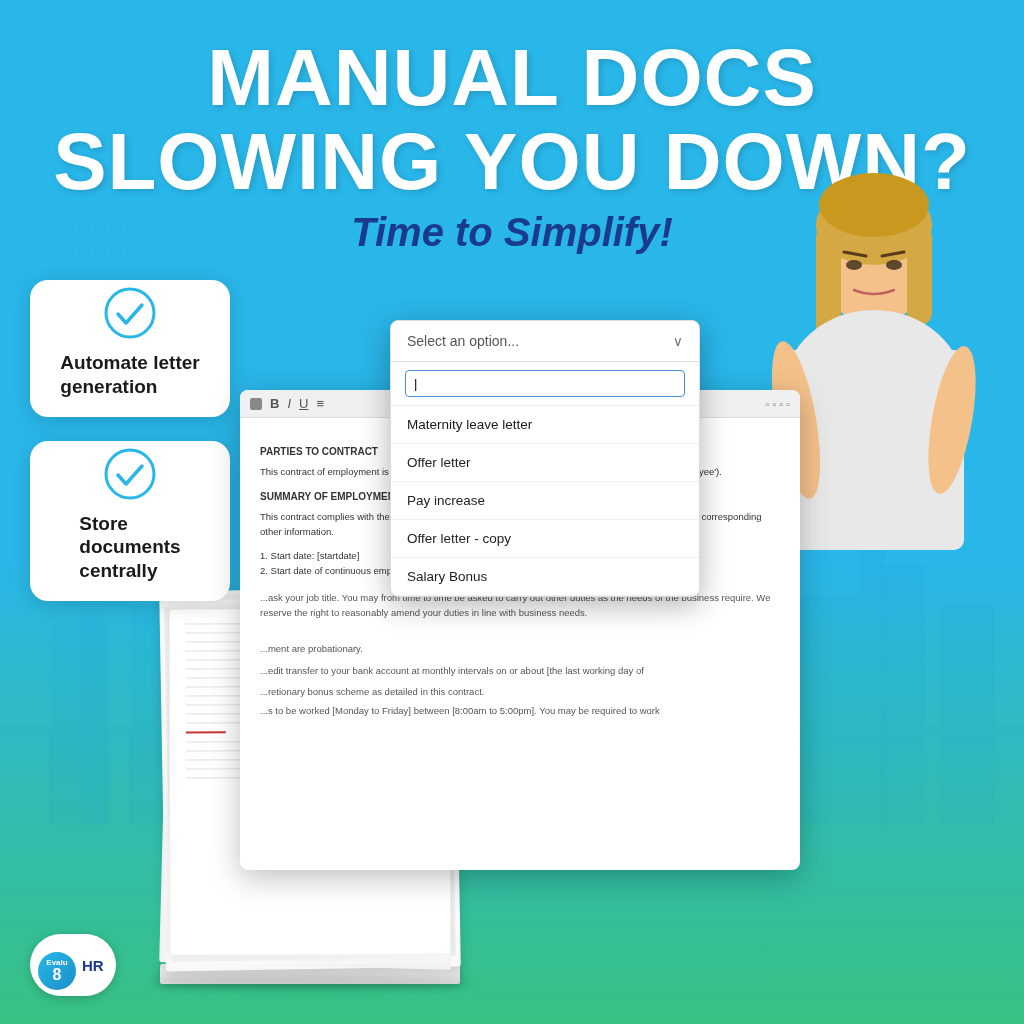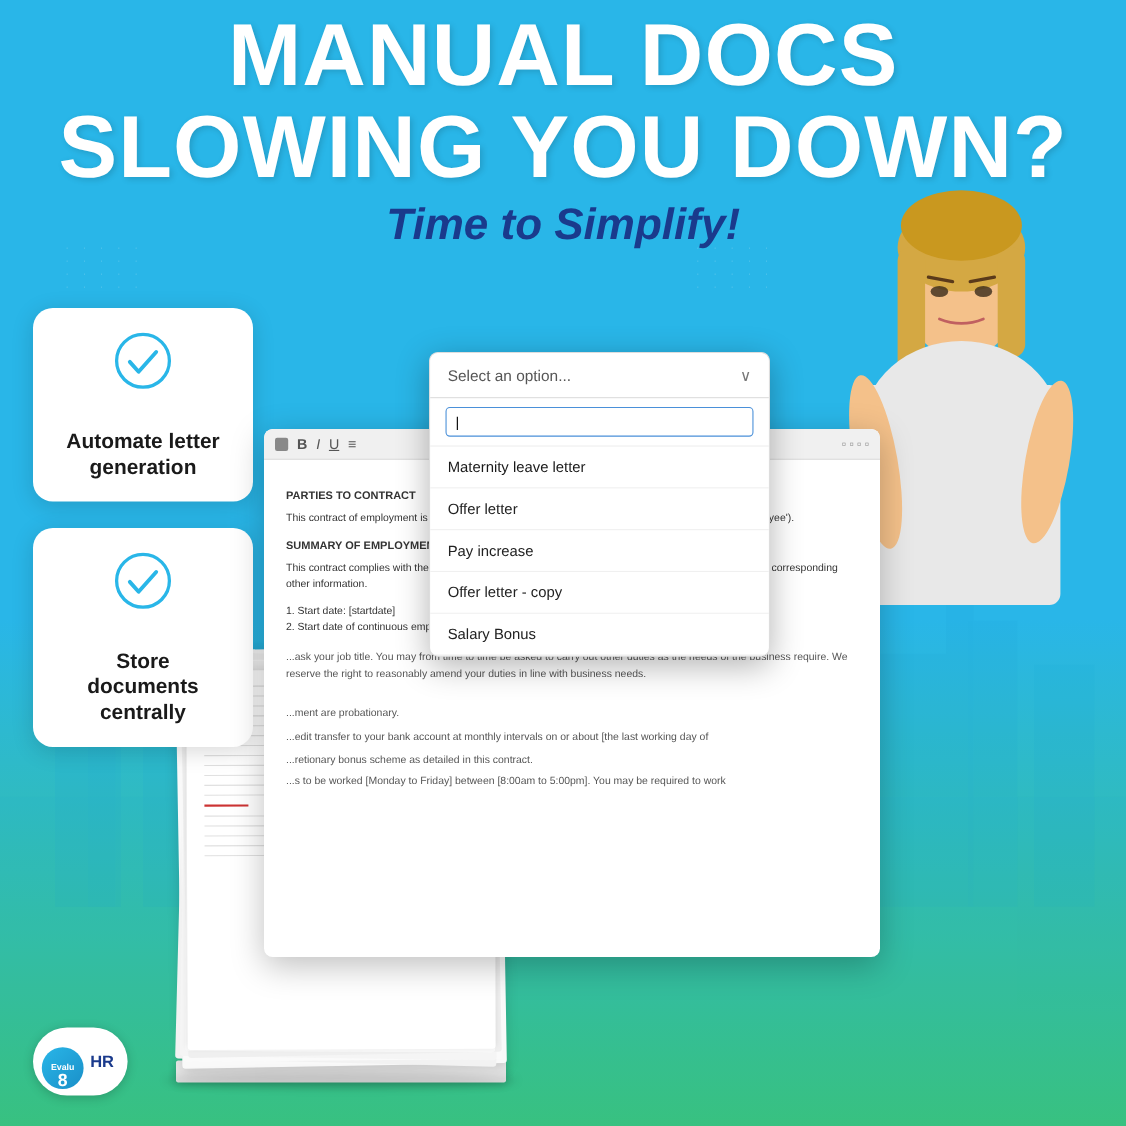--- a/index.html
+++ b/index.html
@@ -19,21 +19,21 @@
       bottom: 0;
       left: 0;
       width: 100%;
       height: 60%;
       opacity: 0.25;
     }
 
     
     .header-area {
       position: absolute;
-      top: 8px;
+      top: 36px;
       left: 0;
       right: 0;
       text-align: center;
       z-index: 10;
     }
 
     .main-title {
       font-size: 80px;
       font-weight: 900;
       color: white;
@@ -58,27 +58,25 @@
       display: flex;
       flex-direction: column;
       gap: 24px;
       z-index: 20;
     }
 
     .feature-card {
       background: white;
       border-radius: 18px;
       width: 200px;
-      padding: 22px 18px 18px 18px;
+      padding: 7px 18px 18px 18px;
       box-shadow: 0 4px 20px rgba(0,0,0,0.15);
       display: flex;
       flex-direction: column;
       align-items: center;
-      text-align: center;
-      gap: 24px;
     }
 
     .check-icon {
       width: 52px;
       height: 52px;
       margin-bottom: 12px;
     }
 
     .feature-label {
       font-size: 19px;
@@ -203,21 +201,21 @@
       padding: 6px 12px 6px 8px;
       box-shadow: 0 2px 10px rgba(0,0,0,0.2);
     }
 
     .logo-circle {
       width: 38px;
       height: 38px;
       background: linear-gradient(135deg, #29b6e8, #1a8fc8);
       border-radius: 50%;
       display: flex;
-      align-items: flex-end;
+      align-items: center;
       justify-content: center;
       margin-right: 6px;
       font-size: 10px;
       color: white;
       font-weight: bold;
       text-align: center;
       line-height: 1.1;
       margin-top: 12px;
     }
 

